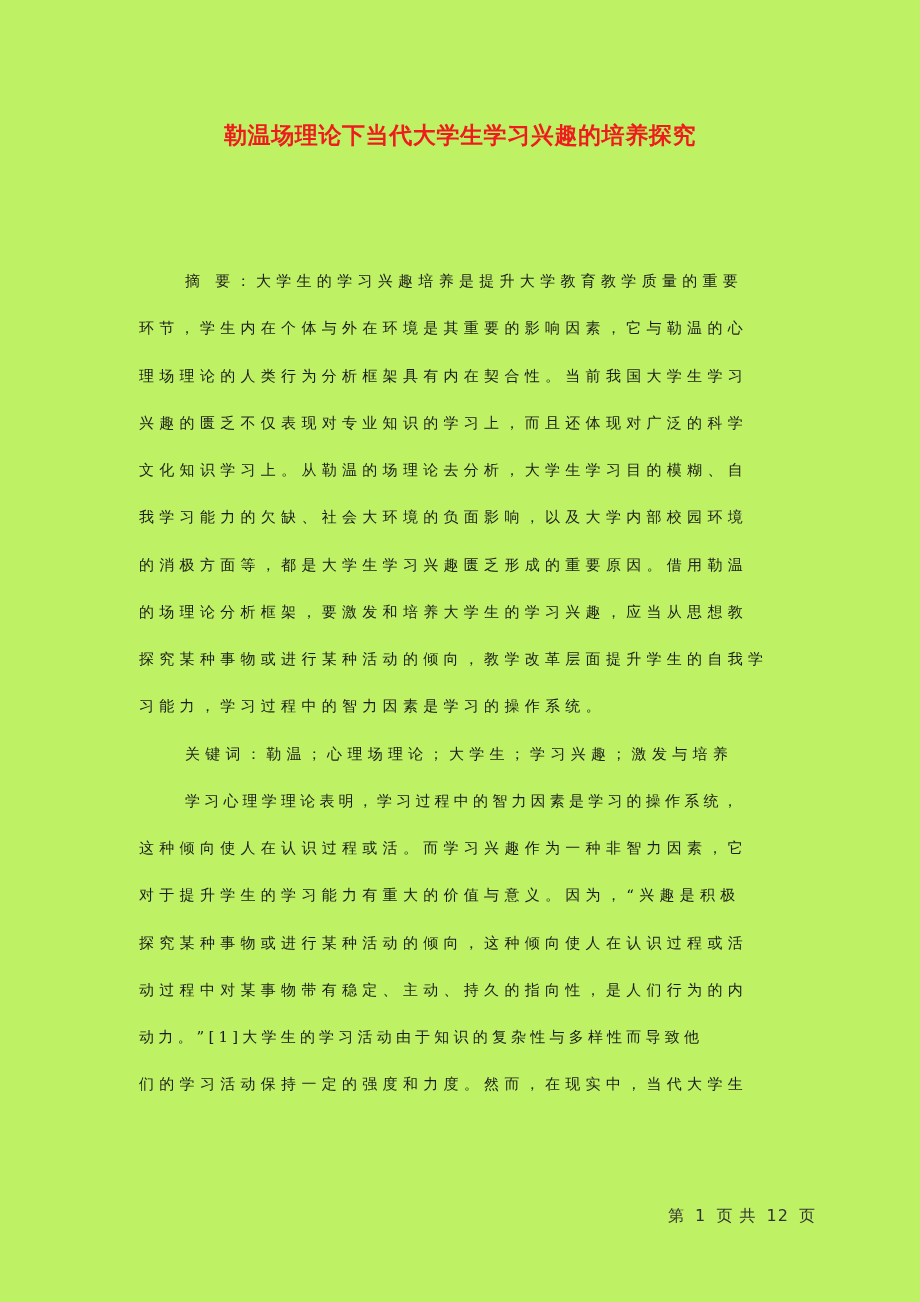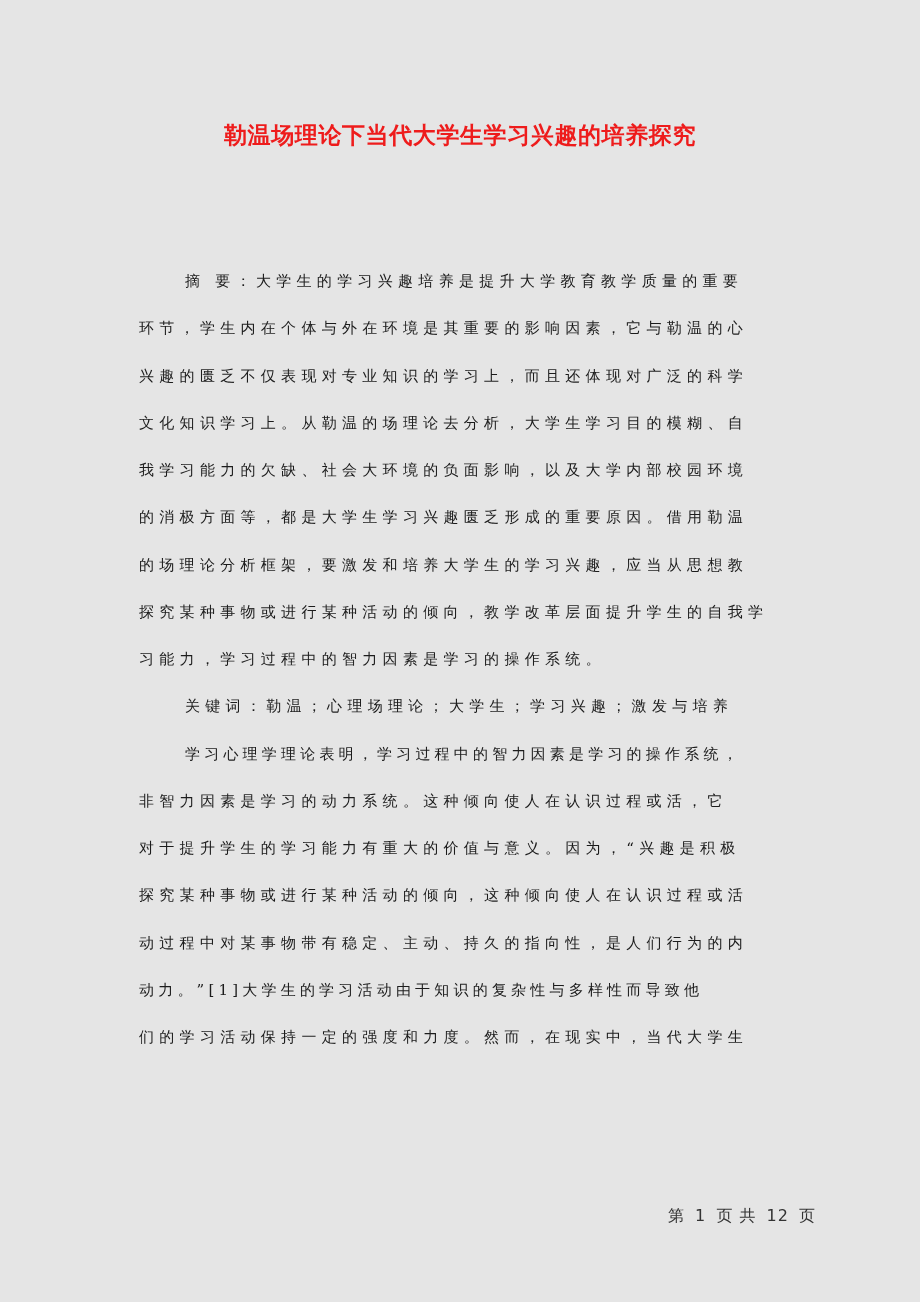--- a/index.html
+++ b/index.html
@@ -13,21 +13,21 @@
       position: relative;
       overflow: hidden;
       font-family: "DejaVu Serif", "Liberation Serif", serif;
       color: #1a1a1a;
     }
     .page {
       position: absolute;
       left: 0; top: 0;
       width: 920px;
       height: 1302px;
-      background: #e5e5e5;
+      background: #bef264;
     }
     .title {
       position: absolute;
       left: 0;
       top: 118px;
       width: 920px;
       text-align: center;
       font-family: "DejaVu Sans", "Liberation Sans", sans-serif;
       font-weight: bold;
       font-size: 23px;
@@ -71,30 +71,31 @@
 </head>
 <body>
 
 <div class="page">
 
   <div class="title">勒温场理论下当代大学生学习兴趣的培养探究</div>
 
   <div class="body-text">
     <span class="line indent">摘 要：大学生的学习兴趣培养是提升大学教育教学质量的重要</span>
     <span class="line">环节，学生内在个体与外在环境是其重要的影响因素，它与勒温的心</span>
+    <span class="line">理场理论的人类行为分析框架具有内在契合性。当前我国大学生学习</span>
     <span class="line">兴趣的匮乏不仅表现对专业知识的学习上，而且还体现对广泛的科学</span>
     <span class="line">文化知识学习上。从勒温的场理论去分析，大学生学习目的模糊、自</span>
     <span class="line">我学习能力的欠缺、社会大环境的负面影响，以及大学内部校园环境</span>
     <span class="line">的消极方面等，都是大学生学习兴趣匮乏形成的重要原因。借用勒温</span>
     <span class="line">的场理论分析框架，要激发和培养大学生的学习兴趣，应当从思想教</span>
     <span class="line">探究某种事物或进行某种活动的倾向，教学改革层面提升学生的自我学</span>
     <span class="line">习能力，学习过程中的智力因素是学习的操作系统。</span>
     <span class="line indent">关键词：勒温；心理场理论；大学生；学习兴趣；激发与培养</span>
     <span class="line indent tight">学习心理学理论表明，学习过程中的智力因素是学习的操作系统，</span>
-    <span class="line">非智力因素是学习的动力系统。这种倾向使人在认识过程或活，它</span>
+    <span class="line">这种倾向使人在认识过程或活。而学习兴趣作为一种非智力因素，它</span>
     <span class="line">对于提升学生的学习能力有重大的价值与意义。因为，“兴趣是积极</span>
     <span class="line">探究某种事物或进行某种活动的倾向，这种倾向使人在认识过程或活</span>
     <span class="line">动过程中对某事物带有稳定、主动、持久的指向性，是人们行为的内</span>
     <span class="line tight">动力。”[1]大学生的学习活动由于知识的复杂性与多样性而导致他</span>
     <span class="line">们的学习活动保持一定的强度和力度。然而，在现实中，当代大学生</span>
   </div>
 
   <div class="footer">
     <span>第</span>
     <span>1</span>

